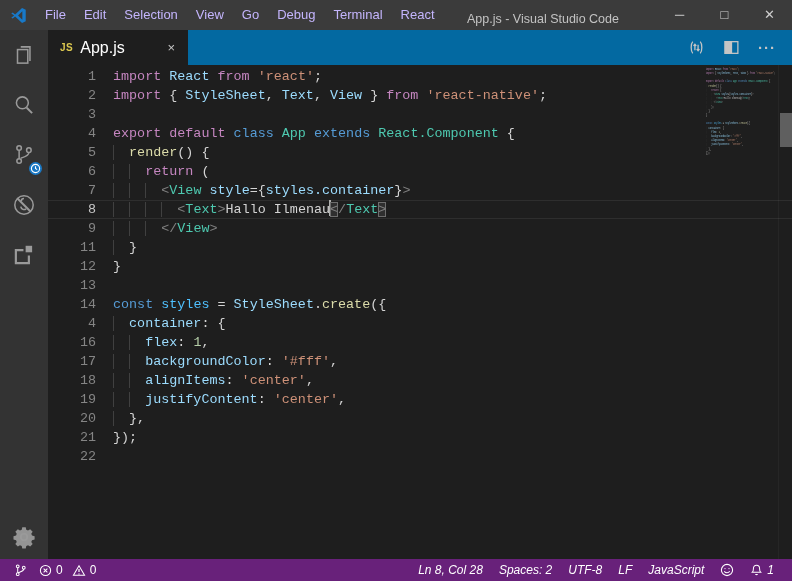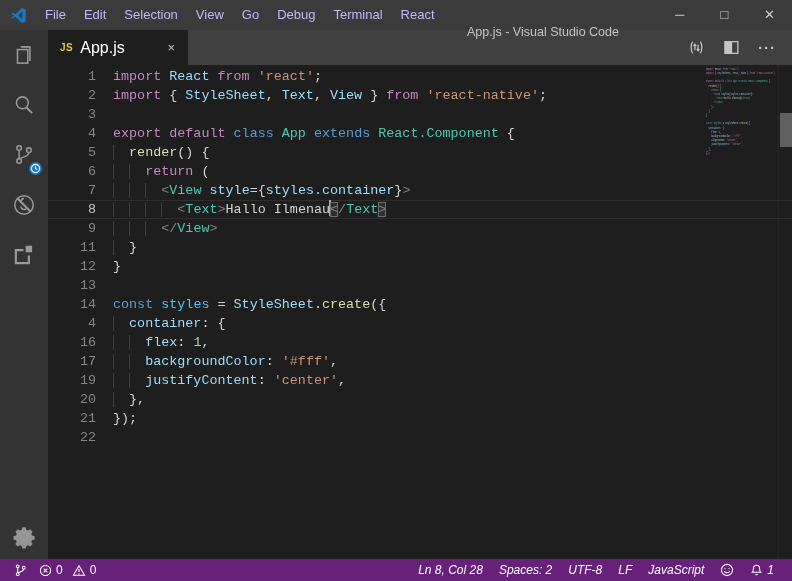--- a/index.html
+++ b/index.html
@@ -4,40 +4,40 @@
 <style>
   * { box-sizing: border-box; margin: 0; padding: 0; }
   html,body { width:792px; height:581px; overflow:hidden; background:#1e1e1e;
     font-family:"Liberation Sans", sans-serif; }
 
   
   .titlebar { height:30px; background:#3b3b3b; display:flex; align-items:center; position:relative; }
   .vscode-logo { width:17px; height:17px; margin:0 9px 0 10px; flex:none; }
   .menubar { display:flex; height:100%; }
   .menu-item { padding:0 9px; line-height:30px; font-size:13px; color:#c4b5fd; cursor:default; }
-  .window-title { position:absolute; left:467px; top:17px; line-height:30px; font-size:12.5px; color:#c3c3c3; }
+  .window-title { position:absolute; left:467px; top:4px; line-height:30px; font-size:12.5px; color:#c3c3c3; }
   .win-controls { position:absolute; right:0; top:0; height:30px; display:flex; }
   .win-btn { width:45px; text-align:center; line-height:30px; font-size:13px; color:#cfcfcf; }
 
   
   .main { display:flex; height:529px; }
 
   
   .activitybar { width:48px; background:#333333; display:flex; flex-direction:column; align-items:center; flex:none; }
   .ab-item { width:48px; height:50px; display:flex; align-items:center; justify-content:center; position:relative; }
   .ab-item svg { stroke:#9a9a9a; fill:none; stroke-width:1.4; }
   .ab-spacer { flex:1; }
   .ab-gear { width:48px; height:44px; display:flex; align-items:center; justify-content:center; }
   .badge { position:absolute; right:4px; bottom:3px; width:17px; height:17px; border-radius:50%;
     background:#1a78c4; border:2px solid #333333; display:flex; align-items:center; justify-content:center; }
 
   
   .editor-col { flex:1; display:flex; flex-direction:column; background:#1e1e1e; min-width:0; }
 
-  .tabbar { height:35px; background:#404040; display:flex; flex:none; }
+  .tabbar { height:35px; background:#0369a1; display:flex; flex:none; }
   .tab { width:140px; background:#1e1e1e; display:flex; align-items:center; padding:0 10px 0 12px; gap:7px; }
   .js-badge { color:#dcc84f; font-size:10px; font-weight:bold; letter-spacing:0.5px; }
   .tab-label { color:#ffffff; font-size:16px; flex:1; }
   .tab-close { color:#c5c5c5; font-size:13px; padding:0 3px; }
   .tab-actions { margin-left:auto; display:flex; align-items:center; gap:18px; padding-right:16px; }
   .tab-actions svg { stroke:#c5c5c5; fill:none; stroke-width:1.2; }
   .ellipsis { color:#c5c5c5; font-size:15px; font-weight:bold; letter-spacing:1px; }
 
   
   .editor { flex:1; position:relative; overflow:hidden;
@@ -180,20 +180,21 @@
           <div class="line"><span class="ln">7</span><span class="lc"><span class="guide">  </span><span class="guide">  </span><span class="guide">  </span><span class="tk-br">&lt;</span><span class="tk-type">View</span><span class="tk-fg"> </span><span class="tk-var">style</span><span class="tk-fg">=</span><span class="tk-fg">{</span><span class="tk-var">styles.container</span><span class="tk-fg">}</span><span class="tk-br">&gt;</span></span></div>
           <div class="line current"><span class="ln">8</span><span class="lc"><span class="guide">  </span><span class="guide">  </span><span class="guide">  </span><span class="guide">  </span><span class="tk-br">&lt;</span><span class="tk-type">Text</span><span class="tk-br">&gt;</span><span class="tk-fg">Hallo Ilmenau</span><span class="cursor"></span><span class="tk-br bm">&lt;</span><span class="tk-br">/</span><span class="tk-type">Text</span><span class="tk-br bm">&gt;</span></span></div>
           <div class="line"><span class="ln">9</span><span class="lc"><span class="guide">  </span><span class="guide">  </span><span class="guide">  </span><span class="tk-br">&lt;/</span><span class="tk-type">View</span><span class="tk-br">&gt;</span></span></div>
           <div class="line"><span class="ln">11</span><span class="lc"><span class="guide">  </span><span class="tk-fg">}</span></span></div>
           <div class="line"><span class="ln">12</span><span class="lc"><span class="tk-fg">}</span></span></div>
           <div class="line"><span class="ln">13</span><span class="lc"></span></div>
           <div class="line"><span class="ln">14</span><span class="lc"><span class="tk-kw">const</span><span class="tk-fg"> </span><span class="tk-cvar">styles</span><span class="tk-fg"> = </span><span class="tk-var">StyleSheet</span><span class="tk-fg">.</span><span class="tk-fn">create</span><span class="tk-fg">({</span></span></div>
           <div class="line"><span class="ln">4</span><span class="lc"><span class="guide">  </span><span class="tk-var">container</span><span class="tk-fg">: {</span></span></div>
           <div class="line"><span class="ln">16</span><span class="lc"><span class="guide">  </span><span class="guide">  </span><span class="tk-var">flex</span><span class="tk-fg">: </span><span class="tk-num">1</span><span class="tk-fg">,</span></span></div>
           <div class="line"><span class="ln">17</span><span class="lc"><span class="guide">  </span><span class="guide">  </span><span class="tk-var">backgroundColor</span><span class="tk-fg">: </span><span class="tk-str">'#fff'</span><span class="tk-fg">,</span></span></div>
+          <div class="line"><span class="ln">18</span><span class="lc"><span class="guide">  </span><span class="guide">  </span><span class="tk-var">alignItems</span><span class="tk-fg">: </span><span class="tk-str">'center'</span><span class="tk-fg">,</span></span></div>
           <div class="line"><span class="ln">19</span><span class="lc"><span class="guide">  </span><span class="guide">  </span><span class="tk-var">justifyContent</span><span class="tk-fg">: </span><span class="tk-str">'center'</span><span class="tk-fg">,</span></span></div>
           <div class="line"><span class="ln">20</span><span class="lc"><span class="guide">  </span><span class="tk-fg">},</span></span></div>
           <div class="line"><span class="ln">21</span><span class="lc"><span class="tk-fg">});</span></span></div>
           <div class="line"><span class="ln">22</span><span class="lc"></span></div>
         </div>
       <div class="minimap">
         <div class="mm-inner" id="code-minimap">
             <div class="line"><span class="lc"><span class="tk-imp">import</span><span class="tk-fg"> </span><span class="tk-var">React</span><span class="tk-fg"> </span><span class="tk-imp">from</span><span class="tk-fg"> </span><span class="tk-str">'react'</span><span class="tk-fg">;</span></span></div>
             <div class="line"><span class="lc"><span class="tk-imp">import</span><span class="tk-fg"> { </span><span class="tk-var">StyleSheet</span><span class="tk-fg">, </span><span class="tk-var">Text</span><span class="tk-fg">, </span><span class="tk-var">View</span><span class="tk-fg"> } </span><span class="tk-imp">from</span><span class="tk-fg"> </span><span class="tk-str">'react-native'</span><span class="tk-fg">;</span></span></div>
             <div class="line"><span class="lc"></span></div>

